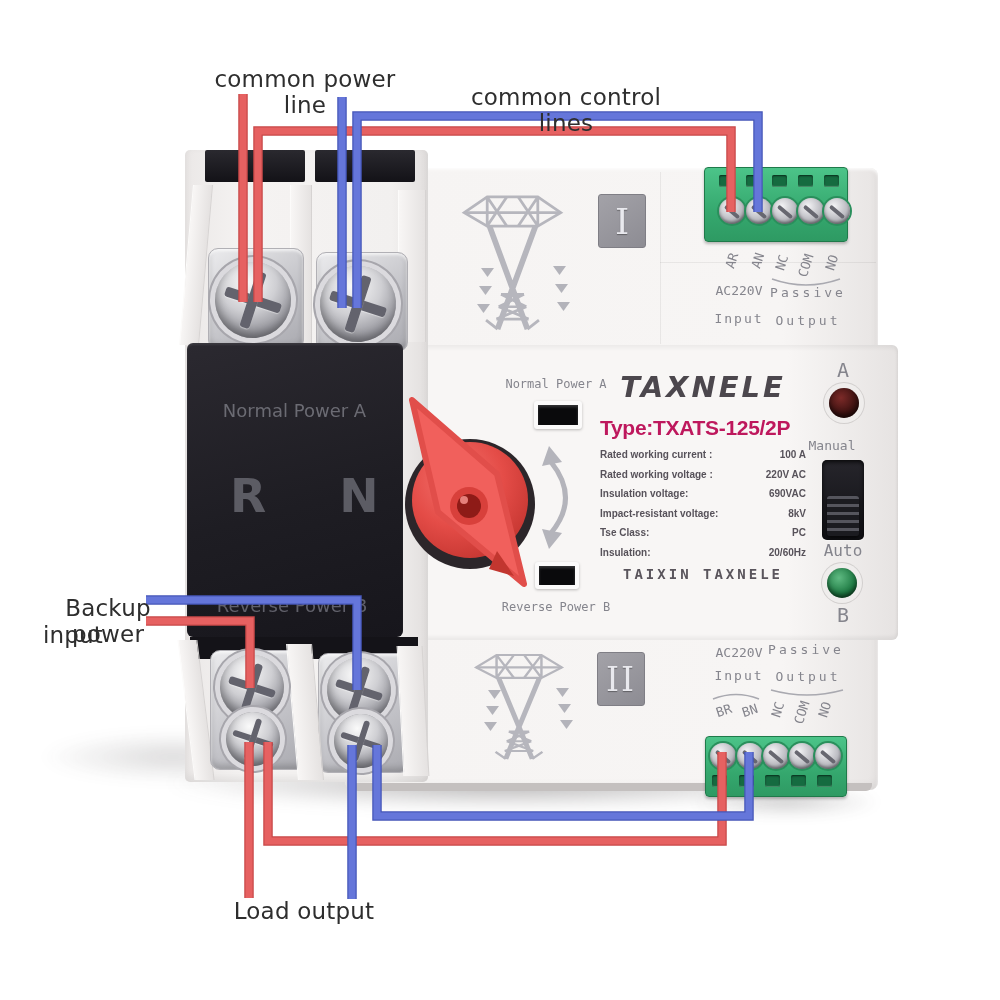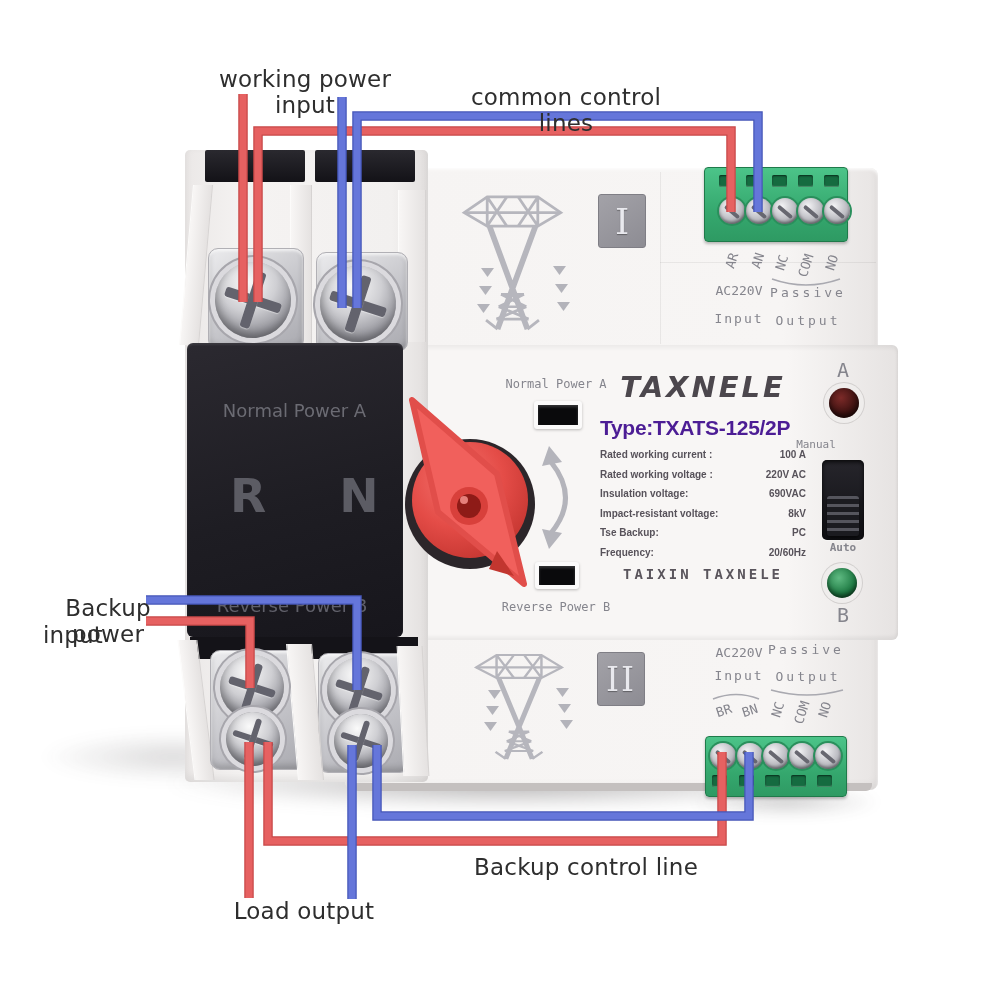--- a/index.html
+++ b/index.html
@@ -79,21 +79,21 @@
   #led-b{background:radial-gradient(circle at 40% 33%,#5fba82,#1e7a43 60%,#0a3b1d);}
   .slider-body{left:822px;top:460px;width:42px;height:80px;background:linear-gradient(180deg,#26252b,#101014);
     border-radius:5px;box-shadow:inset 0 2px 4px rgba(0,0,0,.8),0 1px 1px rgba(255,255,255,.6);}
   .slider-knob{left:827px;top:496px;width:32px;height:40px;border-radius:3px;
     background:repeating-linear-gradient(180deg,#55555d 0 3px,#1b1b20 3px 8px);
     box-shadow:0 2px 3px rgba(0,0,0,.6);}
   
   .spec-wrap{left:600px;top:370px;width:206px;color:#55505a;}
   .brand{font-size:29px;font-weight:bold;font-style:italic;letter-spacing:3px;text-align:center;
     color:#4c474d;font-family:"DejaVu Sans",sans-serif;}
-  .model{font-size:21px;font-weight:bold;letter-spacing:-0.3px;margin-top:12px;color:#4c1d95;
+  .model{font-size:21px;font-weight:bold;letter-spacing:-0.3px;margin-top:12px;color:#be185d;
     font-family:"Liberation Sans",sans-serif;}
   .spec-row{display:flex;justify-content:space-between;font-family:"Liberation Sans",sans-serif;
     font-size:10px;font-weight:bold;line-height:19.5px;color:#57525a;}
   .maker{font-family:"DejaVu Sans Mono",monospace;font-size:14px;font-weight:bold;letter-spacing:3px;
     text-align:center;margin-top:4px;color:#5a555c;}
   
   .ann{position:absolute;font-size:23px;color:#2e2e2e;text-align:center;letter-spacing:.2px;}
   
   #deco,#wires{position:absolute;left:0;top:0;width:1000px;height:1000px;pointer-events:none;}
 </style>
@@ -255,37 +255,37 @@
         </div>
       <div class="spec-row">
           <span>Insulation voltage:</span>
           <span>690VAC</span>
         </div>
       <div class="spec-row">
           <span>Impact-resistant voltage:</span>
           <span>8kV</span>
         </div>
       <div class="spec-row">
-          <span>Tse Backup:</span>
+          <span>Tse Class:</span>
           <span>PC</span>
         </div>
       <div class="spec-row">
-          <span>Frequency:</span>
+          <span>Insulation:</span>
           <span>20/60Hz</span>
         </div>
     </div>
     <div class="maker">TAIXIN TAXNELE</div>
   </div>
 
   <div class="t mono center" style="left:828px;top:358px;width:30px;font-size:20px;">A</div>
   <div class="led" id="led-a" style="left:829px;top:388px;"></div>
-  <div class="t mono center" style="left:784px;top:438px;width:64px;font-size:11px;">Manual</div>
+  <div class="t mono center" style="left:800px;top:438px;width:64px;font-size:13px;">Manual</div>
   <div class="abs slider-body"></div>
   <div class="abs slider-knob"></div>
-  <div class="t mono center" style="left:816px;top:541px;width:54px;font-size:11px;font-weight:bold;">Auto</div>
+  <div class="t mono center" style="left:816px;top:541px;width:54px;font-size:16px;">Auto</div>
   <div class="led" id="led-b" style="left:827px;top:568px;"></div>
   <div class="t mono center" style="left:830px;top:603px;width:26px;font-size:20px;">B</div>
 
   <div class="t mono" style="left:724px;top:253px;font-size:13px;transform:rotate(-72deg);">AR</div>
   <div class="t mono" style="left:750px;top:253px;font-size:13px;transform:rotate(-72deg);">AN</div>
   <div class="t mono" style="left:774px;top:255px;font-size:13px;transform:rotate(-72deg);">NC</div>
   <div class="t mono" style="left:794px;top:258px;font-size:13px;transform:rotate(-72deg);">COM</div>
   <div class="t mono" style="left:824px;top:255px;font-size:13px;transform:rotate(-72deg);">NO</div>
   <div class="t mono center" style="left:710px;top:283px;width:58px;font-size:13px;">AC220V</div>
   <div class="t mono center" style="left:766px;top:285px;width:84px;font-size:13px;letter-spacing:3px;">Passive</div>
@@ -330,20 +330,19 @@
 
     <g stroke="#6576da" stroke-width="7" fill="none" stroke-linejoin="miter">
       <path d="M342,97 L342,308"></path>
       <path d="M357,308 L357,116 L758,116 L758,212"></path>
       <path d="M146,600 L357,600 L357,690"></path>
       <path d="M352,745 L352,899"></path>
       <path d="M377,745 L377,816 L749,816 L749,752"></path>
     </g>
   </svg>
 
-  <div class="ann" style="left:190px;top:66px;width:230px;">working power input</div>
+  <div class="ann" style="left:190px;top:66px;width:230px;">common power line</div>
   <div class="ann" style="left:450px;top:84px;width:232px;">common control lines</div>
   <div class="ann" style="left:0px;top:595px;width:146px;padding-left:35px;">Backup power</div>
   <div class="ann" style="left:0px;top:622px;width:146px;">input</div>
-  <div class="ann" style="left:461px;top:854px;width:250px;">Backup control line</div>
   <div class="ann" style="left:204px;top:898px;width:200px;">Load output</div>
 
 </div>
 
 </body></html>

